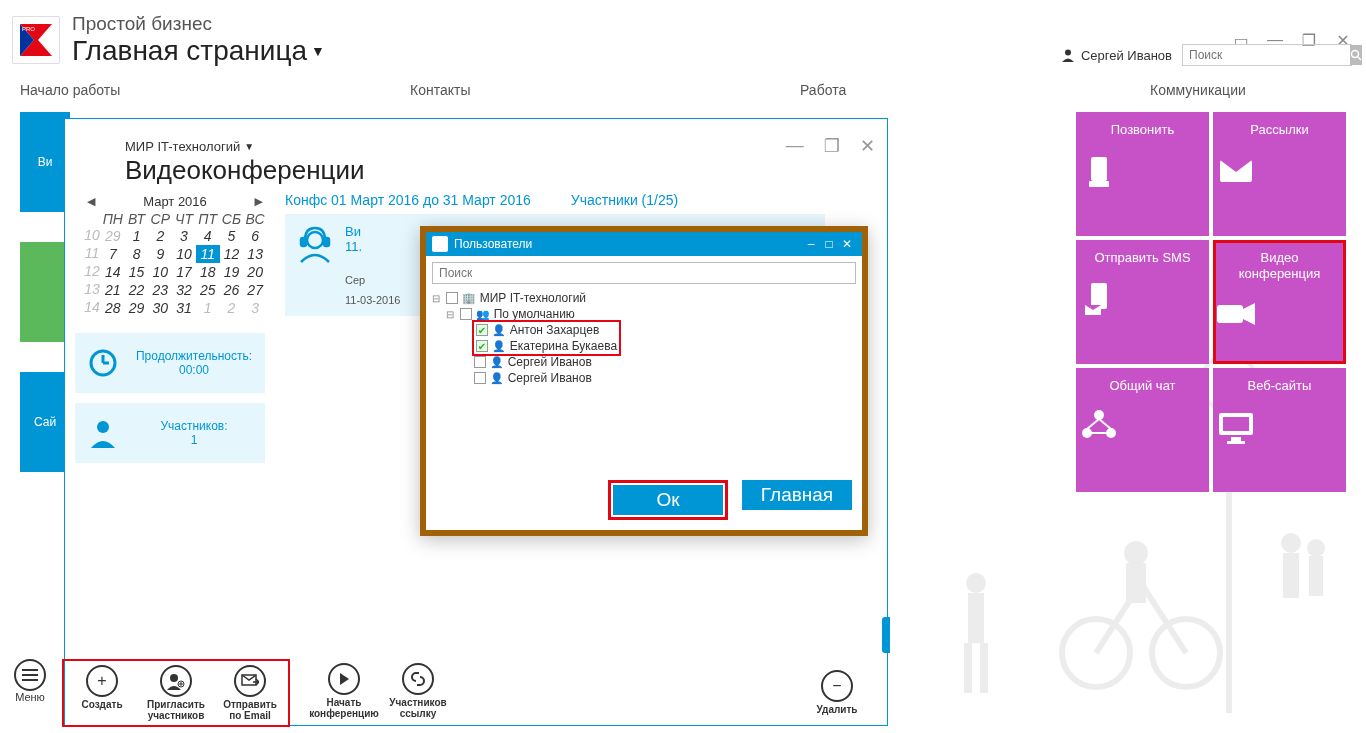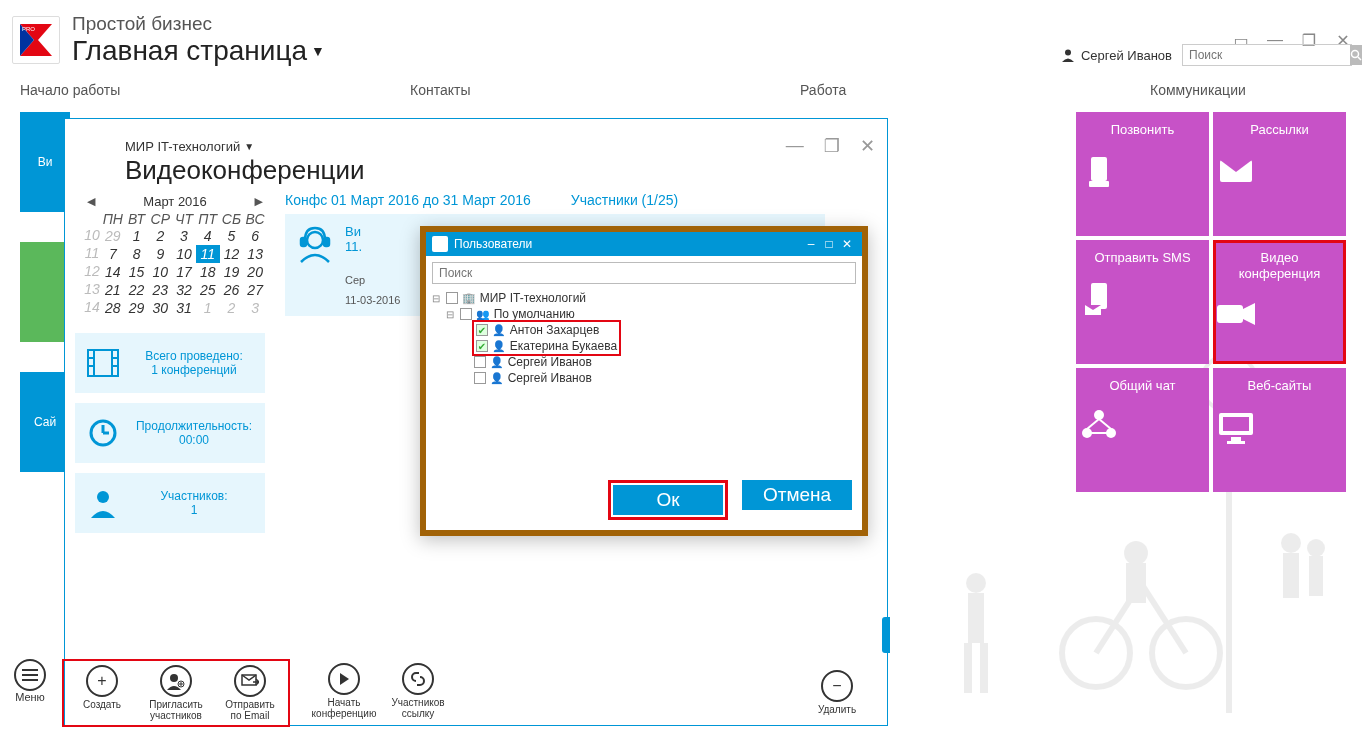--- a/index.html
+++ b/index.html
@@ -78,21 +78,21 @@
 .vc-notch { position: absolute; right: -3px; bottom: 72px; width: 8px; height: 36px; background: #0096d6; border-radius: 3px 0 0 3px; }
 
 
 .bottombar { position: absolute; left: 14px; bottom: 6px; display: flex; align-items: flex-start; gap: 16px; }
 .menu-btn { display: flex; flex-direction: column; align-items: center; font-size: 11px; color: #333; cursor: pointer; }
 .menu-btn .circ { width: 32px; height: 32px; border: 2px solid #333; border-radius: 50%; display: flex; align-items: center; justify-content: center; }
 .toolbar-group { display: flex; gap: 10px; padding: 4px 6px; }
 .toolbar-group.hl { border: 2px solid #e30613; }
 .tbtn { display: flex; flex-direction: column; align-items: center; font-size: 10px; color: #333; cursor: pointer; width: 64px; text-align: center; }
 .tbtn .circ { width: 32px; height: 32px; border: 2px solid #333; border-radius: 50%; display: flex; align-items: center; justify-content: center; margin-bottom: 2px; font-size: 16px; }
-.tbtn .lbl { line-height: 1.1; }
+.tbtn .lbl { line-height: 1.1; font-weight: bold; }
 .delete-btn { position: absolute; right: 18px; bottom: 10px; }
 
 
 .dialog { position: absolute; left: 420px; top: 226px; width: 448px; height: 310px; background: #fff; border: 6px solid #a16207; box-shadow: 0 4px 18px rgba(0,0,0,.25); display: flex; flex-direction: column; }
 .dlg-title { background: #0096d6; color: #fff; height: 24px; display: flex; align-items: center; padding: 0 6px; font-size: 12px; }
 .dlg-title .dicon { width: 16px; height: 16px; margin-right: 6px; background: #fff; border-radius: 2px; display: inline-block; }
 .dlg-title .spacer { flex: 1; }
 .dlg-title .wbtn { width: 18px; text-align: center; cursor: pointer; }
 .dlg-search { margin: 6px; }
 .dlg-search input { width: 100%; border: 1px solid #bbb; padding: 2px 6px; font-size: 12px; height: 22px; outline: none; }
@@ -324,34 +324,20 @@
             <span class="d">30</span>
             <span class="d">31</span>
             <span class="d other">1</span>
             <span class="d other">2</span>
             <span class="d other">3</span>
           </div>
       </div>
       <div class="stats-col">
         <div class="stat">
           <div class="sicon">
-              <svg width="34" height="30" viewBox="0 0 34 30" fill="none" stroke="#0096d6" stroke-width="2">
-                <rect x="2" y="2" width="30" height="26"></rect>
-                <rect x="2" y="2" width="6" height="26"></rect>
-                <rect x="26" y="2" width="6" height="26"></rect>
-                <line x1="2" y1="10" x2="8" y2="10"></line>
-                <line x1="2" y1="18" x2="8" y2="18"></line>
-                <line x1="26" y1="10" x2="32" y2="10"></line>
-                <line x1="26" y1="18" x2="32" y2="18"></line>
-              </svg>
-            </div>
-          <div class="stxt"><span>Всего проведено:</span><span class="l2">1 конференций</span></div>
-        </div>
-        <div class="stat">
-          <div class="sicon">
               <svg width="30" height="30" viewBox="0 0 30 30" fill="none" stroke="#0096d6" stroke-width="3">
                 <circle cx="15" cy="15" r="12"></circle>
                 <line x1="15" y1="15" x2="15" y2="7"></line>
                 <line x1="15" y1="15" x2="21" y2="15"></line>
               </svg>
             </div>
           <div class="stxt"><span>Продолжительность:</span><span class="l2">00:00</span></div>
         </div>
         <div class="stat">
           <div class="sicon">
@@ -510,15 +496,15 @@
     <div class="row indent2">
       <span class="chk"></span>
       <span class="uicon">👤</span>
       <span>Сергей Иванов</span>
     </div>
   </div>
   <div class="dlg-btns">
     <span class="okwrap">
       <button>Ок</button>
     </span>
-    <button>Отмена</button>
+    <button>Главная</button>
   </div>
 </div>
 
 </body></html>

